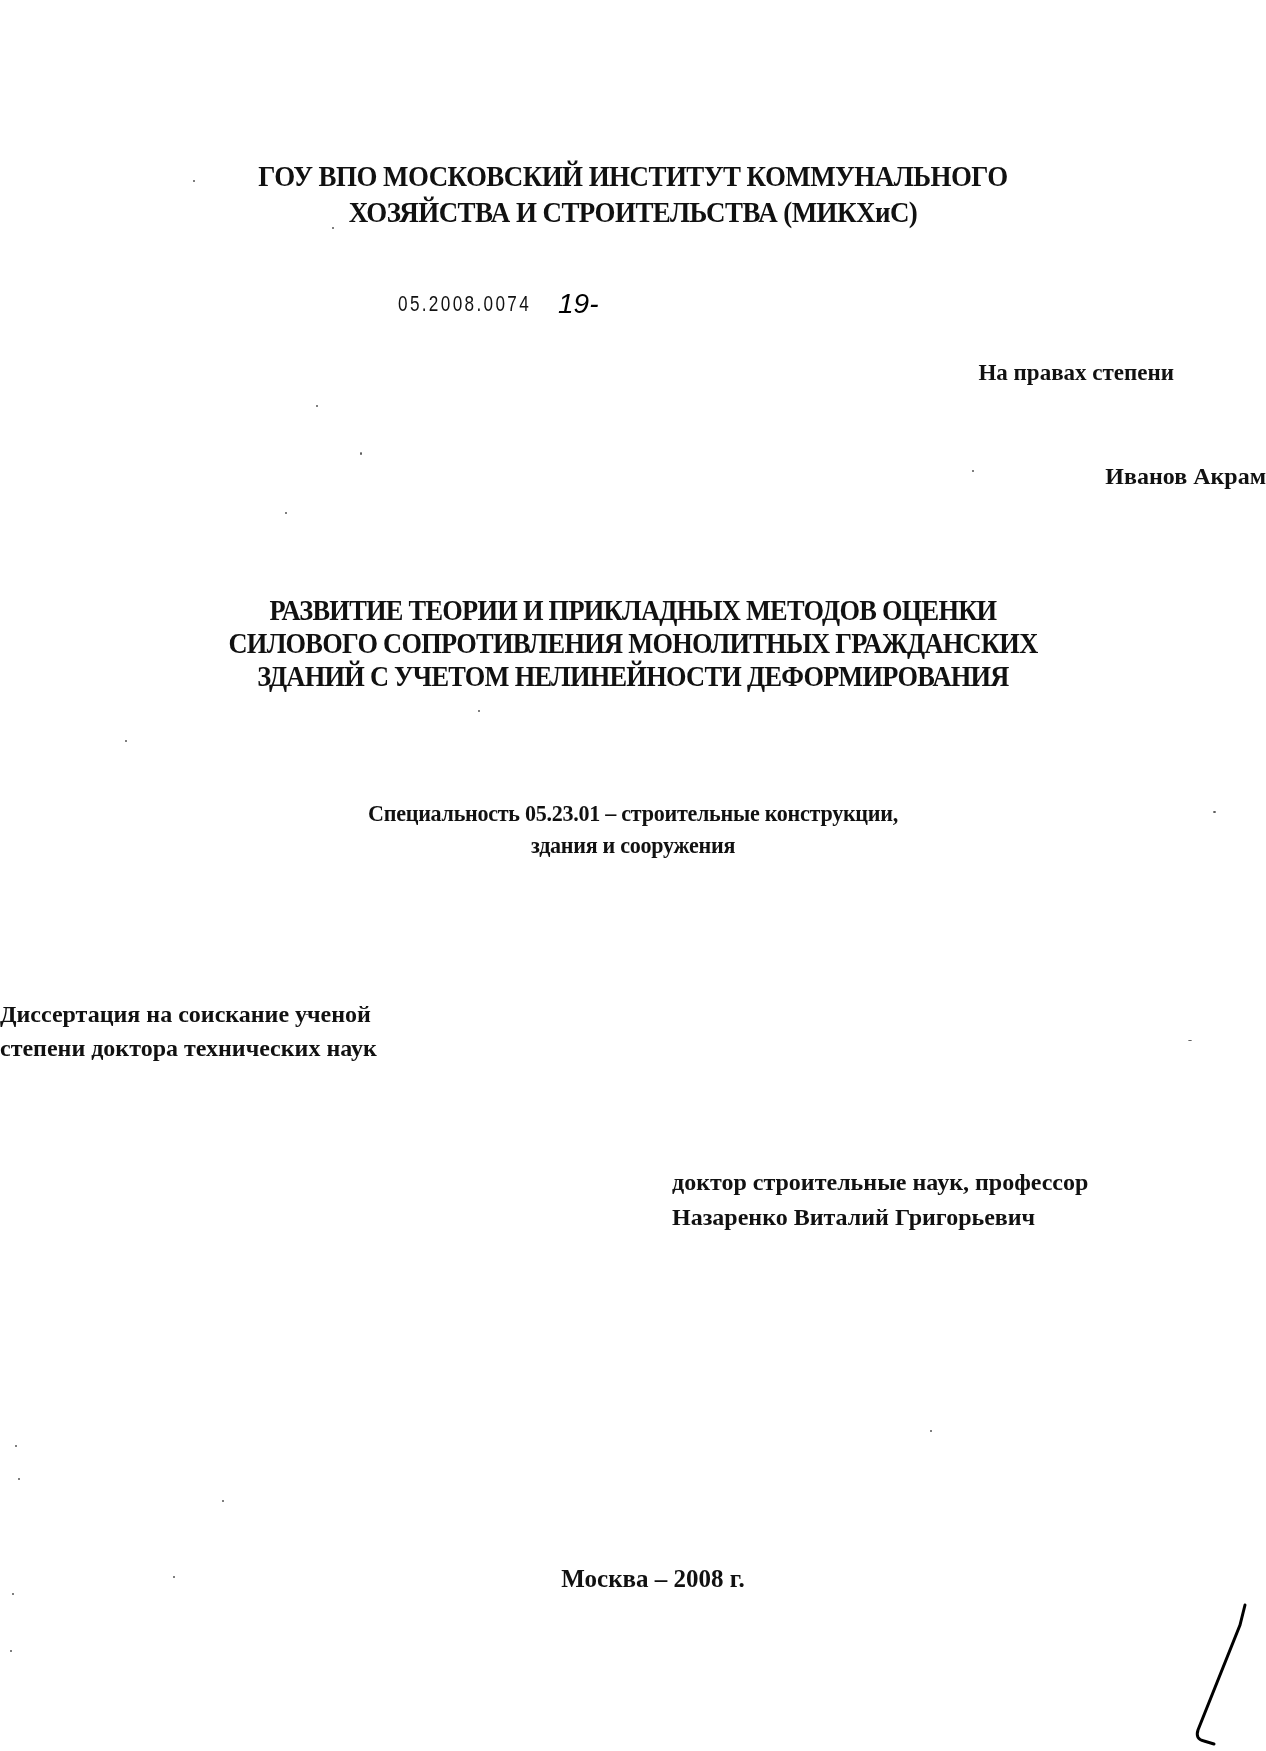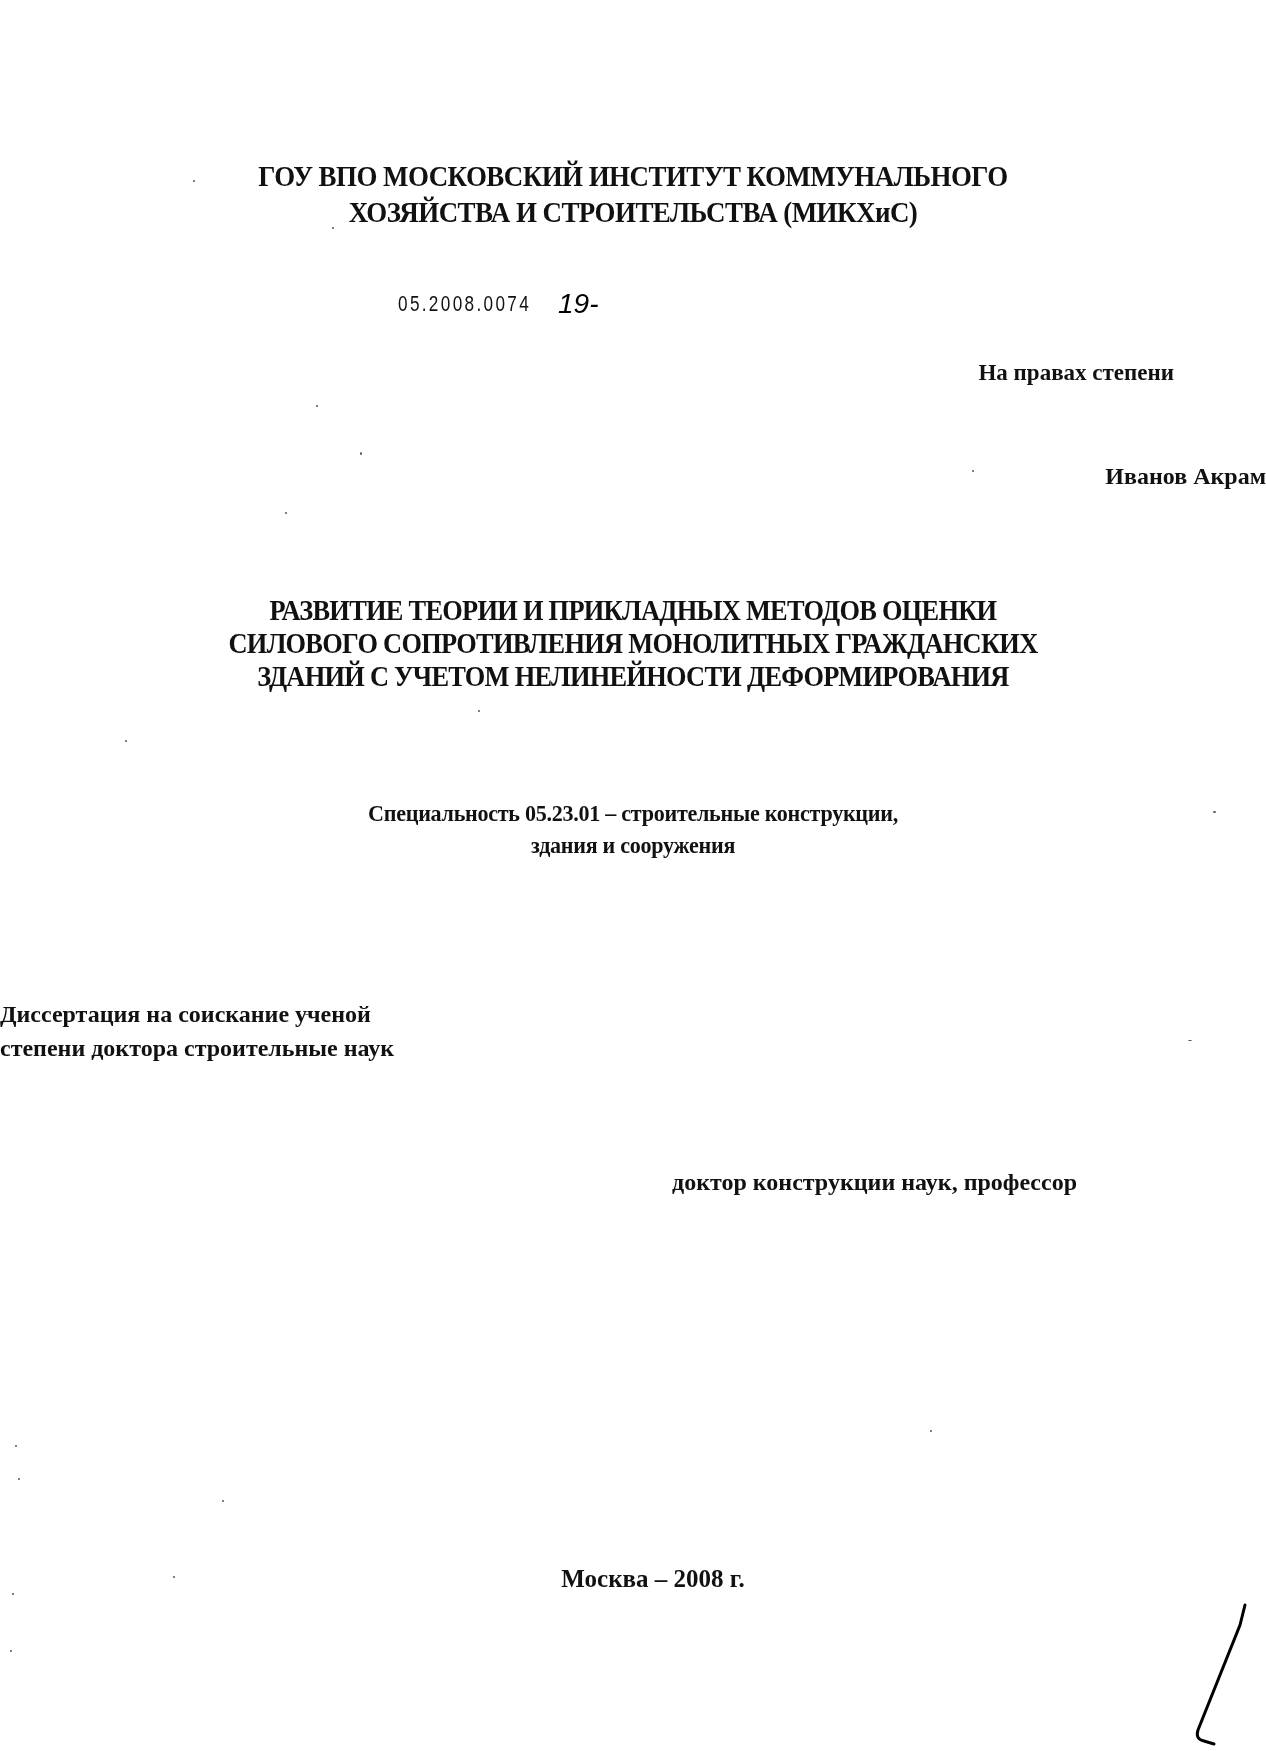--- a/index.html
+++ b/index.html
@@ -75,25 +75,26 @@
   <div>ЗДАНИЙ С УЧЕТОМ НЕЛИНЕЙНОСТИ ДЕФОРМИРОВАНИЯ</div>
 </div>
 
 <div class="abs specialty">
   <div>Специальность 05.23.01 – строительные конструкции,</div>
   <div>здания и сооружения</div>
 </div>
 
 <div class="abs dissertation">
   <div>Диссертация на соискание ученой</div>
-  <div>степени доктора строительные наук</div>
+  <div>степени доктора технических наук</div>
 </div>
 
 <div class="abs consultant">
-  <div>доктор конструкции наук, профессор</div>
+  <div>доктор строительные наук, профессор</div>
+  <div>Назаренко Виталий Григорьевич</div>
 </div>
 
 <div class="abs city-year">Москва – 2008 г.</div>
 
 <div class="speck" style="left:193px;top:180px;width:2px;height:2px;"></div>
 <div class="speck" style="left:332px;top:227px;width:2px;height:2px;"></div>
 <div class="speck" style="left:360px;top:452px;width:2px;height:3px;"></div>
 <div class="speck" style="left:316px;top:405px;width:2px;height:2px;"></div>
 <div class="speck" style="left:285px;top:512px;width:2px;height:2px;"></div>
 <div class="speck" style="left:972px;top:470px;width:2px;height:2px;"></div>

